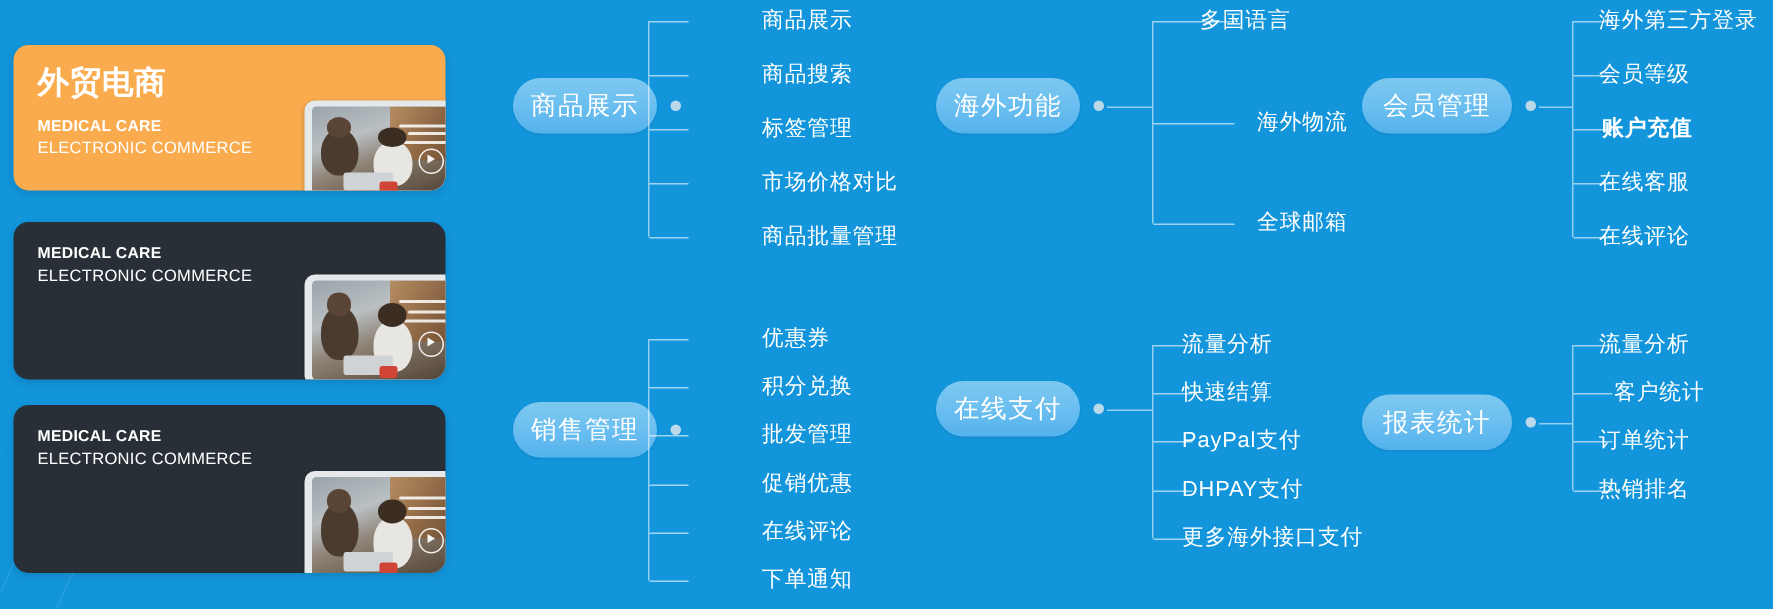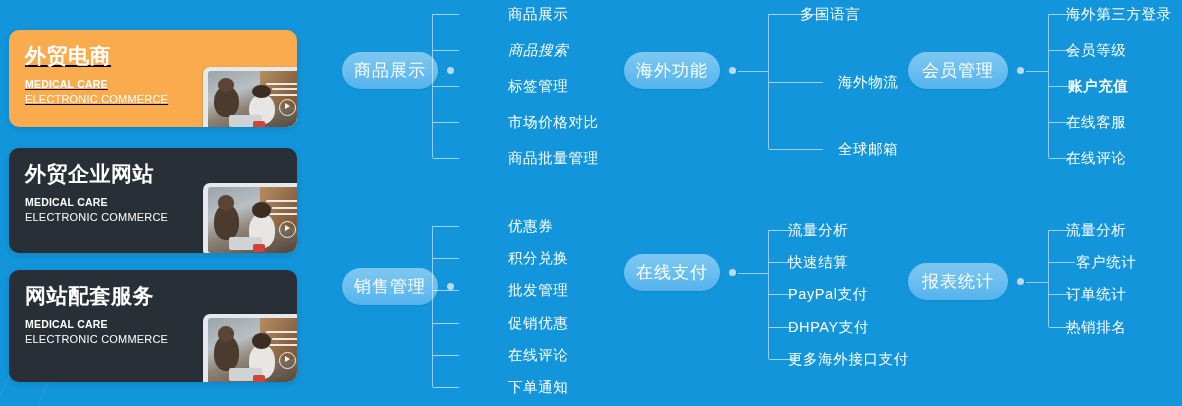--- a/index.html
+++ b/index.html
@@ -27,21 +27,21 @@
   .card-title{
     color:#ffffff;font-size:21px;font-weight:700;letter-spacing:.5px;
     margin:0 0 10px 0;line-height:1.1;white-space:nowrap;
   }
   .card-sub1{color:#ffffff;font-size:10.5px;font-weight:700;letter-spacing:.2px;line-height:1.45;white-space:nowrap;}
   .card-sub2{color:#ffffff;font-size:11px;font-weight:400;letter-spacing:.2px;line-height:1.45;white-space:nowrap;}
 
   .card.orange{background:#f9ab4e;}
   .card.dark{background:#282f36;}
 
-  #card-0{top:30px;height:97px;text-decoration:underline;}
+  #card-0{top:30px;height:97px;}
   #card-1{top:148px;height:105px;}
   #card-2{top:270px;height:112px;}
 
   
   .tablet{
     position:absolute;right:-12px;bottom:-4px;width:106px;height:74px;
     border-radius:7px;background:#e6e9ec;padding:4px 4px 4px 5px;box-sizing:border-box;
     box-shadow:0 1px 3px rgba(0,0,0,.22);
   }
   #card-0 .tablet{bottom:-6px;height:66px;}
@@ -112,42 +112,40 @@
           <div class="laptop"></div>
             <div class="redblob"></div>
           <div class="playbtn"></div>
         </div>
       </div>
     </div>
   </div>
 
   <div class="card dark" id="card-1">
     <div class="card-body">
-      <div class="card-title">外贸企业网站</div>
       <div class="card-sub1">MEDICAL CARE</div>
       <div class="card-sub2">ELECTRONIC COMMERCE</div>
       <div class="tablet">
         <div class="scr">
           <div class="pane-wood"></div>
           <div class="txtline t1"></div>
             <div class="txtline t2"></div>
             <div class="txtline t3"></div>
           <div class="person p1"></div>
             <div class="person p2"></div>
           <div class="laptop"></div>
             <div class="redblob"></div>
           <div class="playbtn"></div>
         </div>
       </div>
     </div>
   </div>
 
   <div class="card dark" id="card-2">
     <div class="card-body">
-      <div class="card-title">网站配套服务</div>
       <div class="card-sub1">MEDICAL CARE</div>
       <div class="card-sub2">ELECTRONIC COMMERCE</div>
       <div class="tablet">
         <div class="scr">
           <div class="pane-wood"></div>
           <div class="txtline t1"></div>
             <div class="txtline t2"></div>
             <div class="txtline t3"></div>
           <div class="person p1"></div>
             <div class="person p2"></div>
@@ -161,21 +159,21 @@
 
   <div id="branches">
       <div class="group">
         <div class="pill" style="left: 342px; top: 52px; width: 96px; height: 37px;">商品展示</div>
         <div class="leafdot" style="left: 447px; top: 67px;"></div>
         <div class="stemline" style="left: 456px; top: 70.5px; width: 0px;"></div>
         <div class="spine" style="left: 432px; top: 14px; height: 144px;"></div>
         <div class="stub" style="left: 433px; top: 14px; width: 26px;"></div>
         <div class="leaf" style="left: 508px; top: 14px;">商品展示</div>
         <div class="stub" style="left: 433px; top: 50px; width: 26px;"></div>
-        <div class="leaf" style="left: 508px; top: 50px; font-style: italic;">商品搜索</div>
+        <div class="leaf" style="left: 508px; top: 50px;">商品搜索</div>
         <div class="stub" style="left: 433px; top: 86px; width: 26px;"></div>
         <div class="leaf" style="left: 508px; top: 86px;">标签管理</div>
         <div class="stub" style="left: 433px; top: 122px; width: 26px;"></div>
         <div class="leaf" style="left: 508px; top: 122px;">市场价格对比</div>
         <div class="stub" style="left: 433px; top: 158px; width: 26px;"></div>
         <div class="leaf" style="left: 508px; top: 158px;">商品批量管理</div>
       </div>
       <div class="group">
         <div class="pill" style="left: 624px; top: 52px; width: 96px; height: 37px;">海外功能</div>
         <div class="leafdot" style="left: 729px; top: 67px;"></div>

